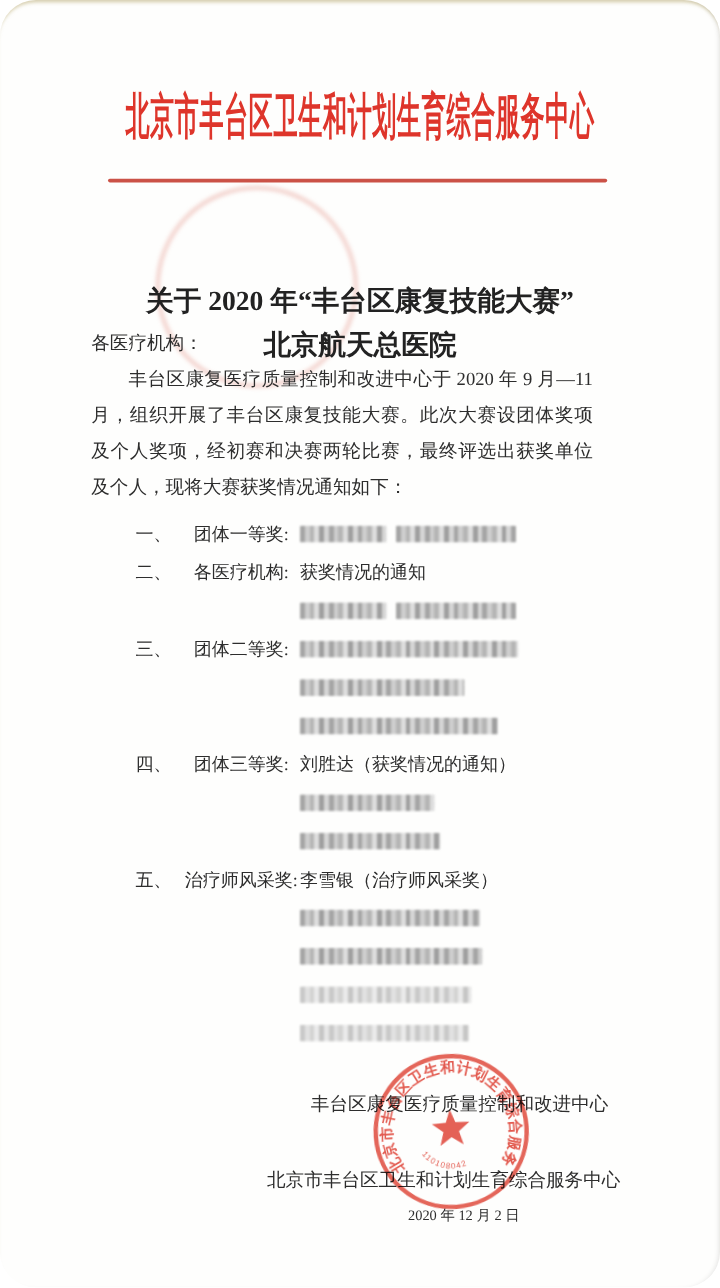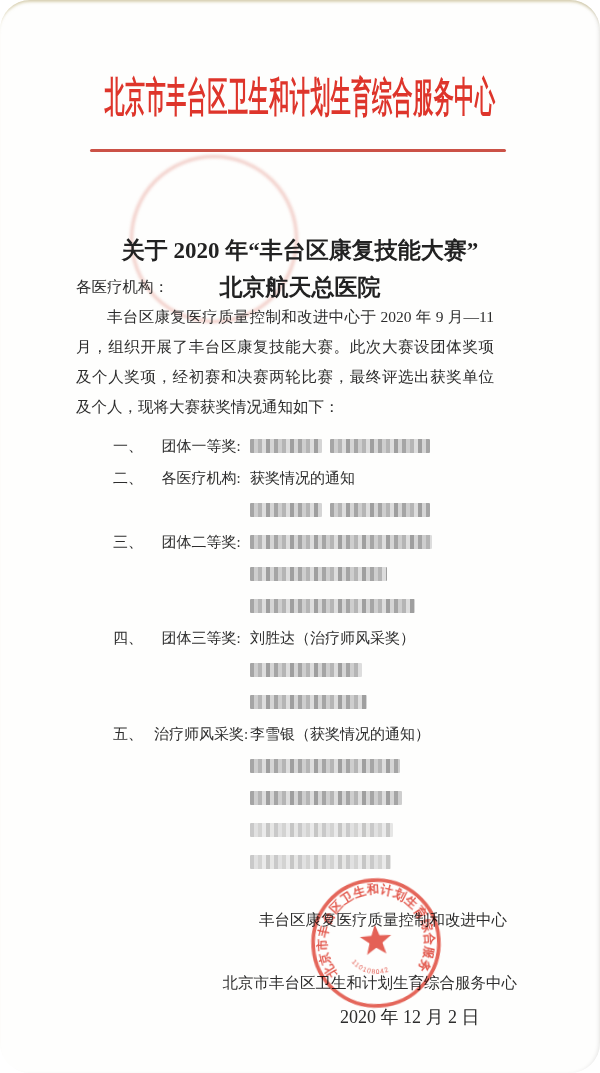--- a/index.html
+++ b/index.html
@@ -67,21 +67,21 @@
       repeating-linear-gradient(0deg,rgba(255,255,255,.40) 0 4px,rgba(80,80,80,.28) 4px 8px,rgba(255,255,255,.22) 8px 11px,rgba(60,60,60,.20) 11px 14px);
     filter:blur(.7px);
     opacity:.85;
     margin-right:8px;
   }
   .redact.light{opacity:.5;}
   
   .sig-line{position:absolute;white-space:nowrap;font-size:15.5px;color:#2d2d2d;}
   .sig-1{top:910px;right:93px;text-align:right;}
   .sig-2{top:973px;right:83px;}
-  .date-line{position:absolute;top:1005px;left:340px;white-space:nowrap;font-size:18px;}
+  .date-line{position:absolute;top:1005px;left:340px;white-space:nowrap;font-size:12px;}
   
   .seal{
     position:absolute;left:309px;top:876px;width:134px;height:134px;
     mix-blend-mode:multiply;opacity:.9;
     transform:rotate(-4deg);
     filter:blur(.25px);
   }
 </style>
 </head>
 <body>
@@ -133,36 +133,36 @@
         <span class="award-value"><span class="redact" style="width: 137px;"></span></span>
       </div>
       <div class="award-row">
         <span class="award-no"></span>
         <span class="award-label"></span>
         <span class="award-value"><span class="redact" style="width: 165px;"></span></span>
       </div>
       <div class="award-row">
         <span class="award-no">四、</span>
         <span class="award-label">团体三等奖:</span>
-        <span class="award-value">刘胜达（治疗师风采奖）</span>
+        <span class="award-value">刘胜达（获奖情况的通知）</span>
       </div>
       <div class="award-row">
         <span class="award-no"></span>
         <span class="award-label"></span>
         <span class="award-value"><span class="redact" style="width: 112px;"></span></span>
       </div>
       <div class="award-row">
         <span class="award-no"></span>
         <span class="award-label"></span>
         <span class="award-value"><span class="redact" style="width: 117px;"></span></span>
       </div>
       <div class="award-row">
         <span class="award-no">五、</span>
         <span class="award-label">治疗师风采奖:</span>
-        <span class="award-value">李雪银（获奖情况的通知）</span>
+        <span class="award-value">李雪银（治疗师风采奖）</span>
       </div>
       <div class="award-row">
         <span class="award-no"></span>
         <span class="award-label"></span>
         <span class="award-value"><span class="redact" style="width: 150px;"></span></span>
       </div>
       <div class="award-row">
         <span class="award-no"></span>
         <span class="award-label"></span>
         <span class="award-value"><span class="redact" style="width: 152px;"></span></span>

